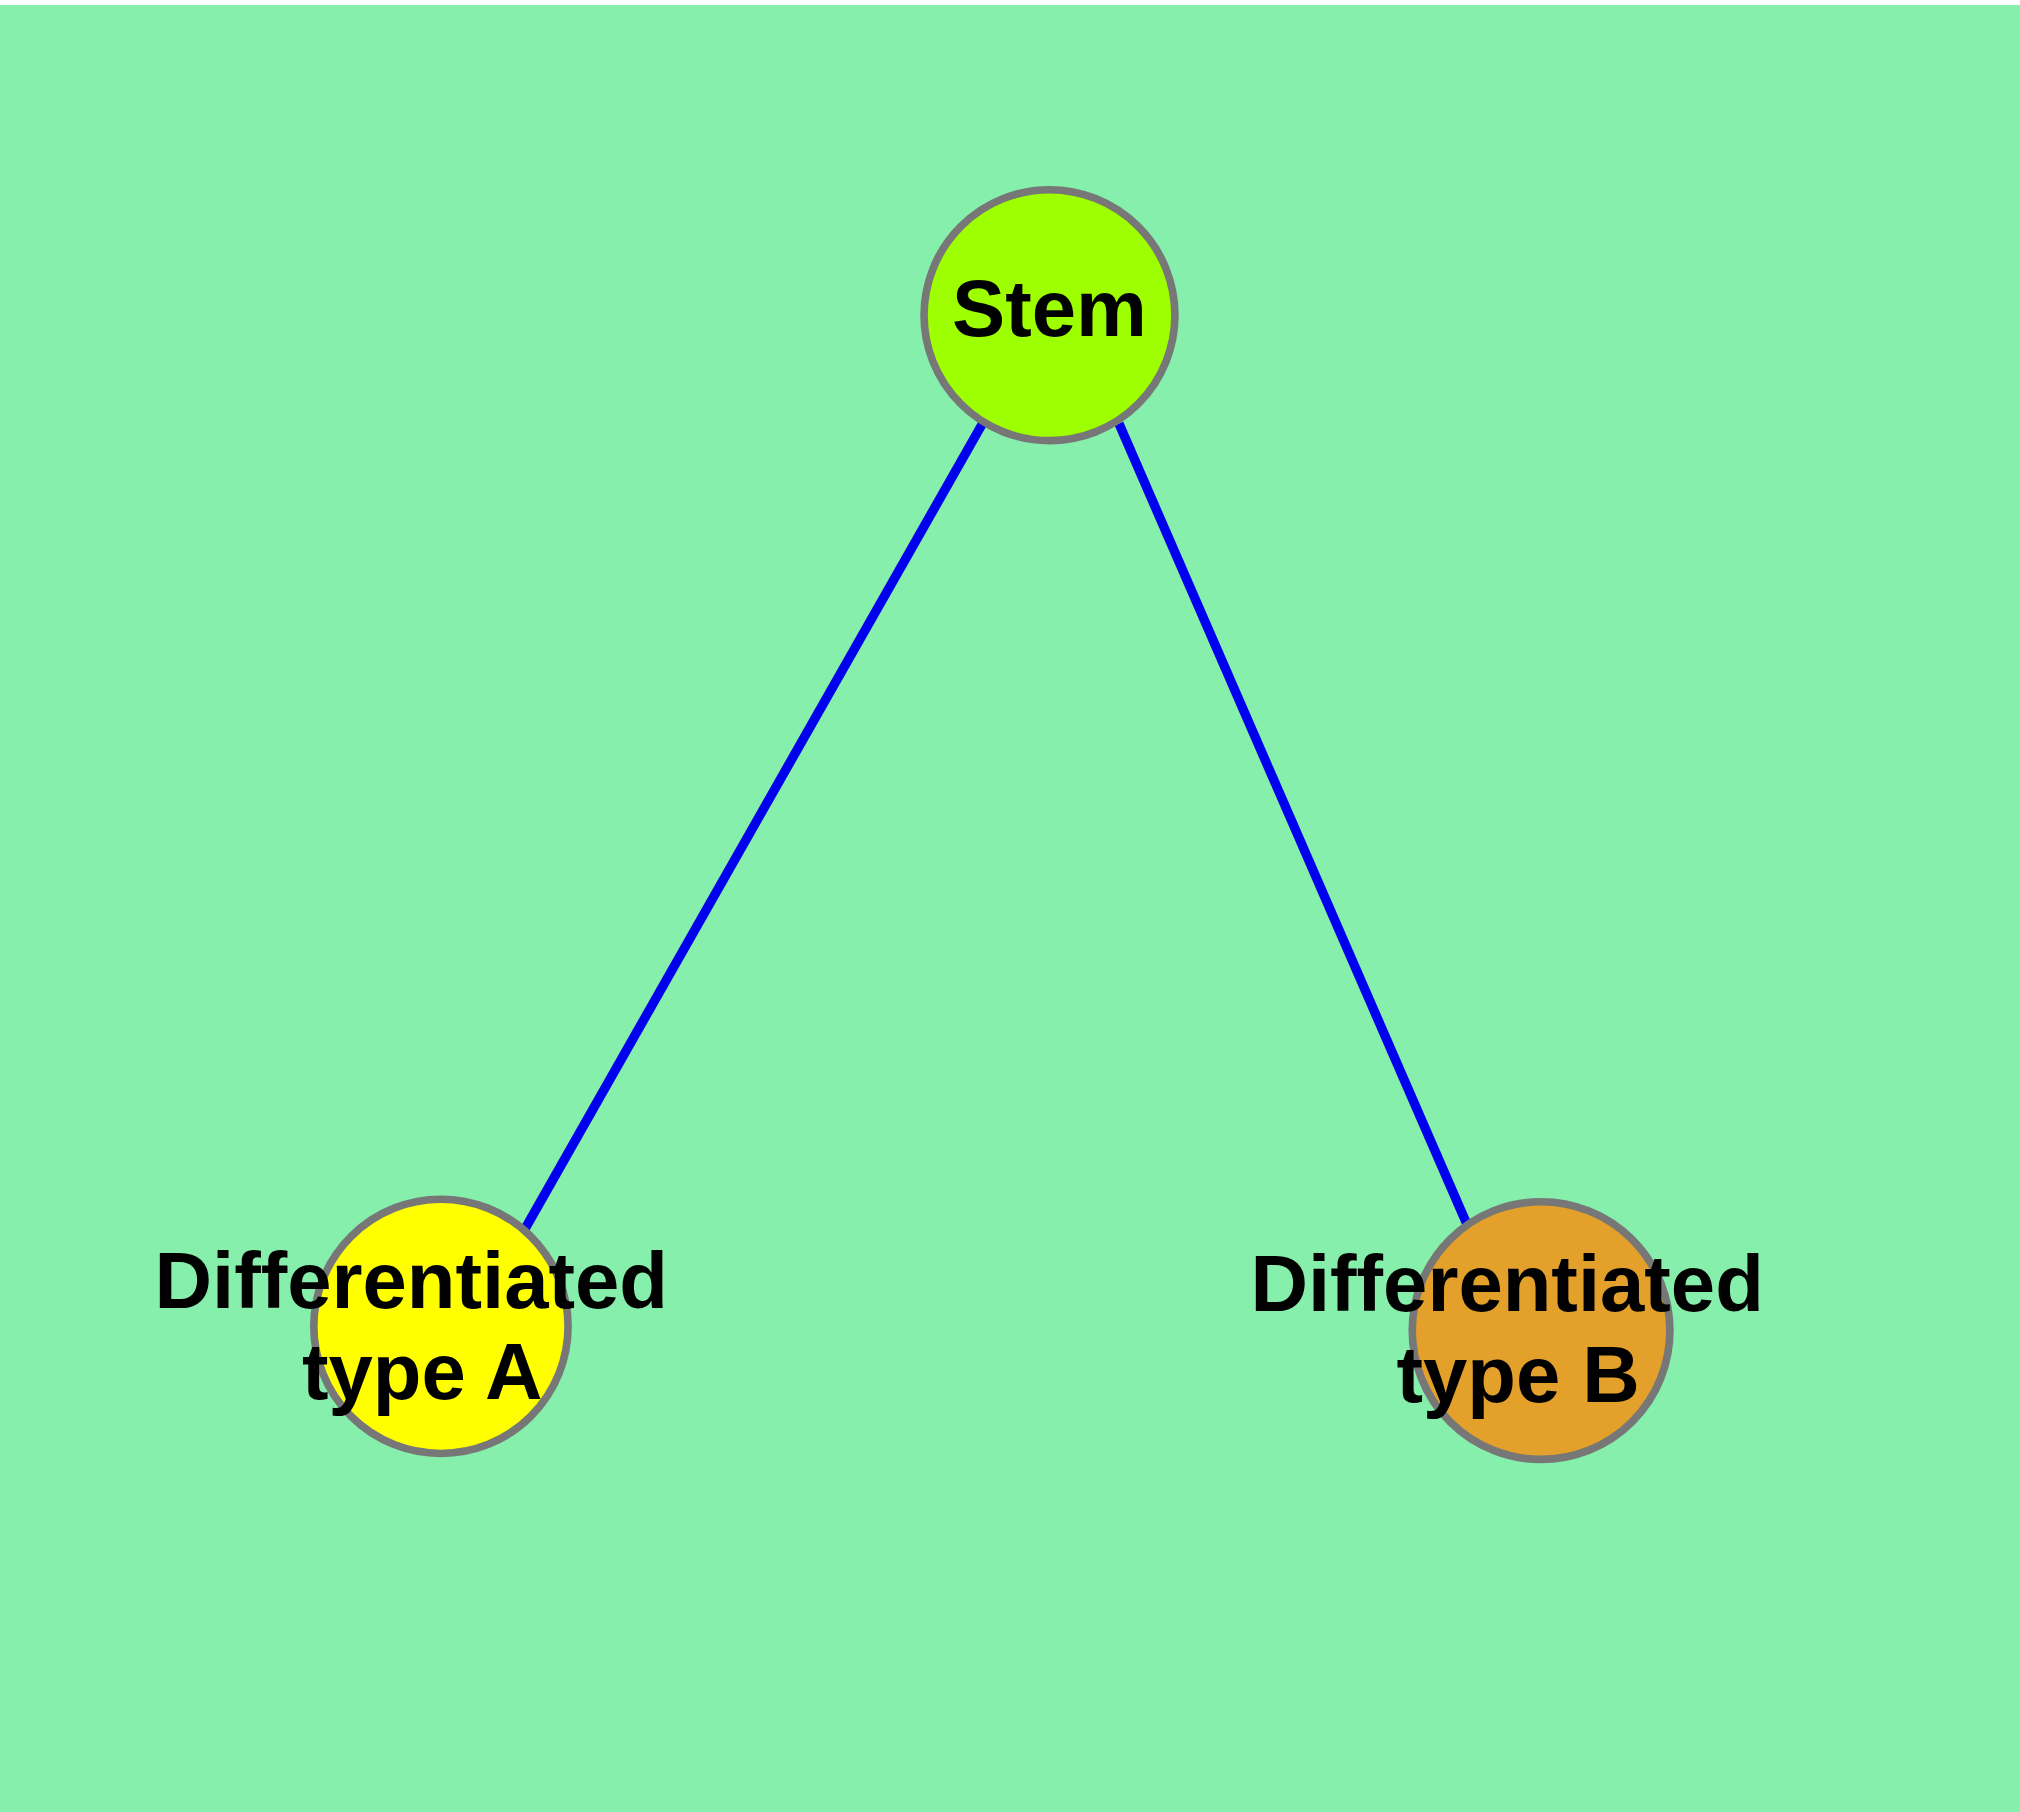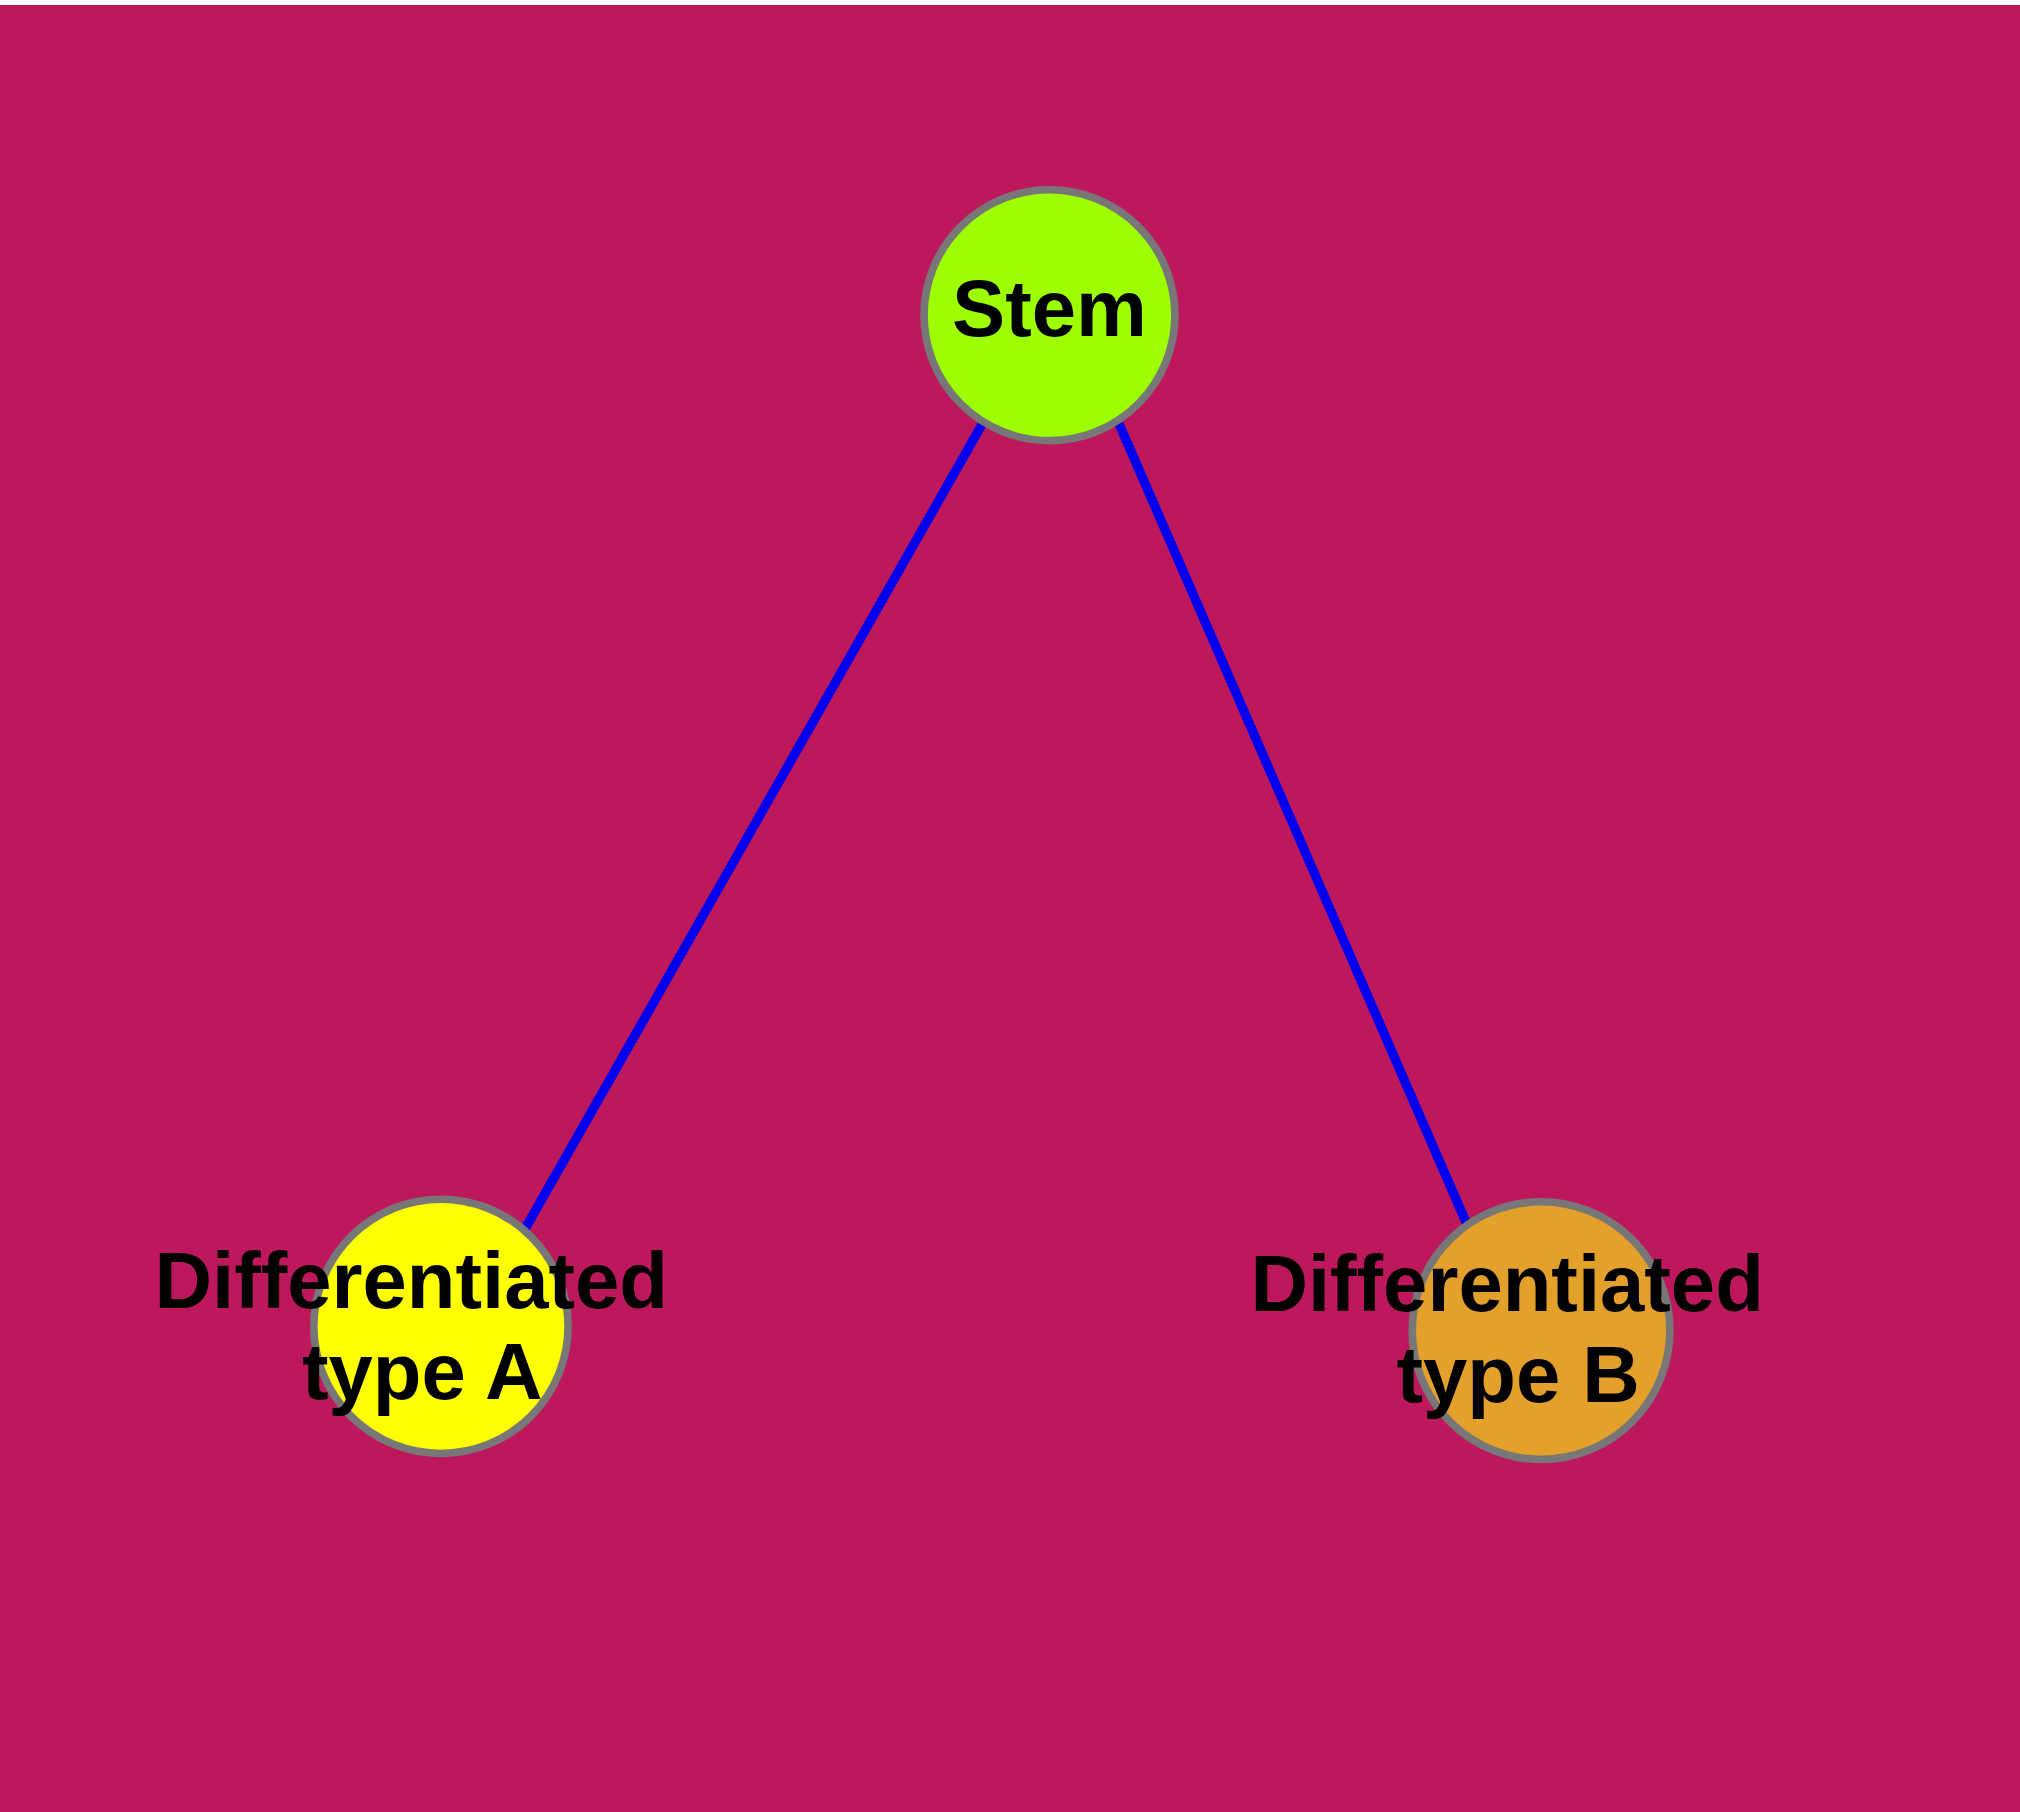--- a/index.html
+++ b/index.html
@@ -14,21 +14,21 @@
     background: #ffffff;
     overflow: hidden;
     font-family: "Liberation Sans", sans-serif;
   }
   #graph-surface {
     position: absolute;
     left: 0;
     top: 5.1px;
     width: 2021px;
     height: 1807px;
-    background: #be185d;
+    background: #86efac;
   }
   #graph-svg {
     position: absolute;
     left: 0;
     top: 0;
     width: 2021px;
     height: 1807px;
     display: block;
   }
   .edge-line {

